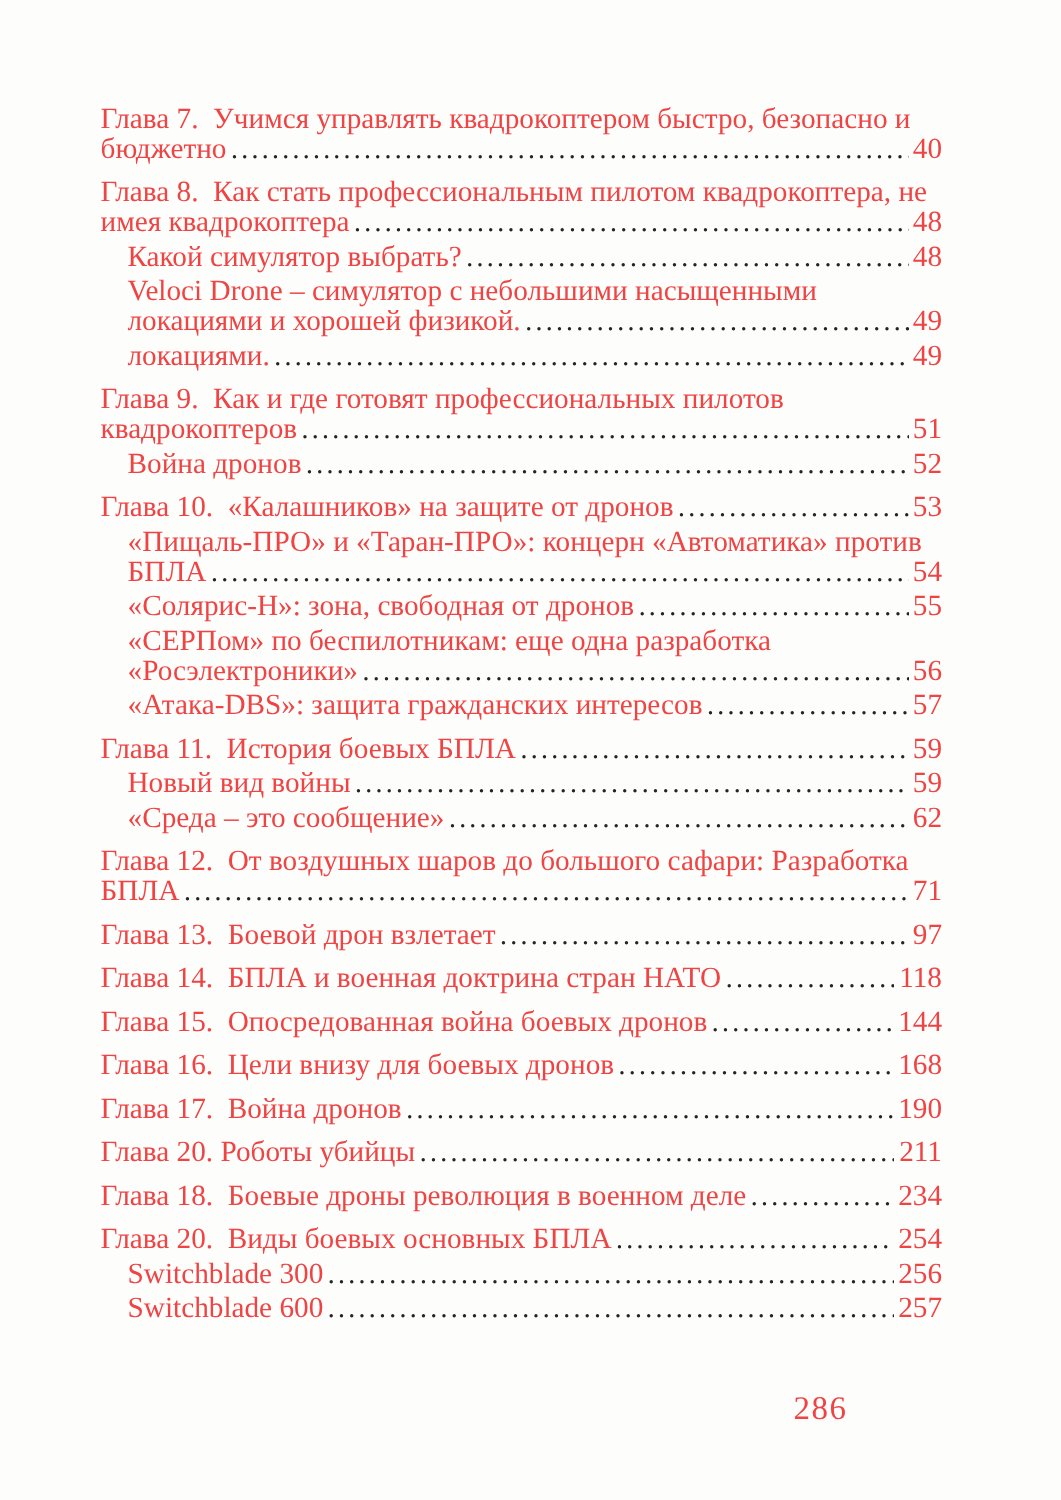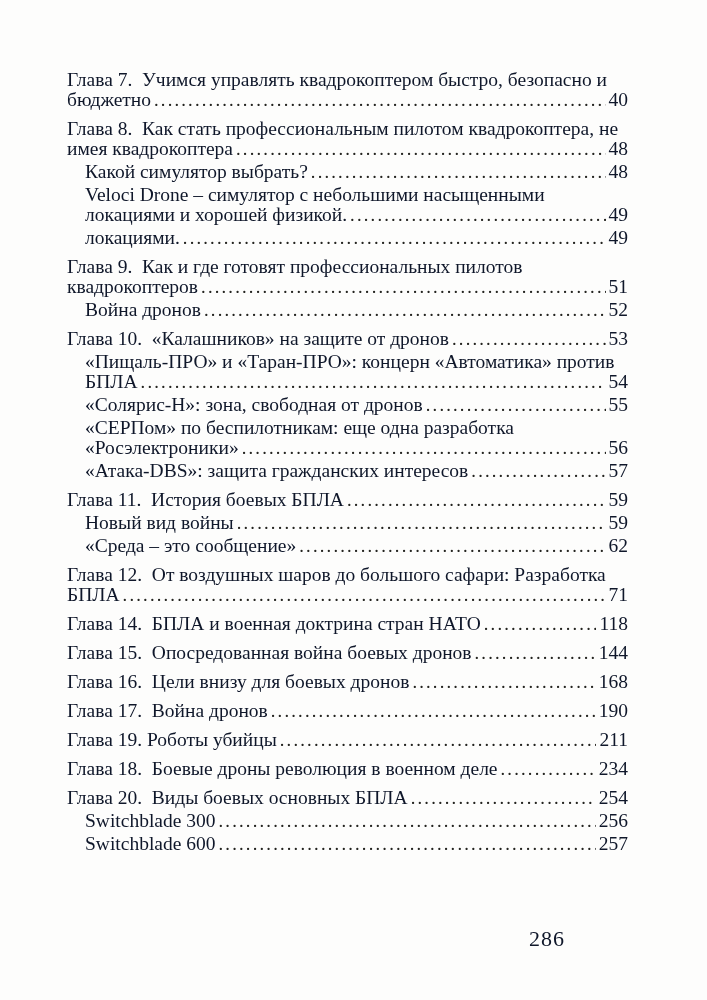--- a/index.html
+++ b/index.html
@@ -7,21 +7,21 @@
     padding: 0;
     background: #ffffff;
   }
   .page {
     position: relative;
     width: 707px;
     height: 1000px;
     background: #fdfdfc;
     overflow: hidden;
     font-family: "Liberation Serif", "DejaVu Serif", serif;
-    color: #0f172a;
+    color: #ef4444;
   }
   .toc {
     position: absolute;
     left: 67px;
     top: 70px;
     width: 561px;
     font-size: 19.5px;
     line-height: 20px;
   }
   .entry { margin: 0; }
@@ -122,33 +122,36 @@
         <div class="line line-last"><span class="text">Новый вид войны</span><span class="leader"></span><span class="pagenum">59</span></div>
       </div>
       <div class="entry section">
         <div class="line line-last"><span class="text">«Среда – это сообщение»</span><span class="leader"></span><span class="pagenum">62</span></div>
       </div>
       <div class="entry chapter">
         <div class="line">Глава 12.  От воздушных шаров до большого сафари: Разработка</div>
         <div class="line line-last"><span class="text">БПЛА</span><span class="leader"></span><span class="pagenum">71</span></div>
       </div>
       <div class="entry chapter">
+        <div class="line line-last"><span class="text">Глава 13.  Боевой дрон взлетает</span><span class="leader"></span><span class="pagenum">97</span></div>
+      </div>
+      <div class="entry chapter">
         <div class="line line-last"><span class="text">Глава 14.  БПЛА и военная доктрина стран НАТО</span><span class="leader"></span><span class="pagenum">118</span></div>
       </div>
       <div class="entry chapter">
         <div class="line line-last"><span class="text">Глава 15.  Опосредованная война боевых дронов</span><span class="leader"></span><span class="pagenum">144</span></div>
       </div>
       <div class="entry chapter">
         <div class="line line-last"><span class="text">Глава 16.  Цели внизу для боевых дронов</span><span class="leader"></span><span class="pagenum">168</span></div>
       </div>
       <div class="entry chapter">
         <div class="line line-last"><span class="text">Глава 17.  Война дронов</span><span class="leader"></span><span class="pagenum">190</span></div>
       </div>
       <div class="entry chapter">
-        <div class="line line-last"><span class="text">Глава 19. Роботы убийцы</span><span class="leader"></span><span class="pagenum">211</span></div>
+        <div class="line line-last"><span class="text">Глава 20. Роботы убийцы</span><span class="leader"></span><span class="pagenum">211</span></div>
       </div>
       <div class="entry chapter">
         <div class="line line-last"><span class="text">Глава 18.  Боевые дроны революция в военном деле</span><span class="leader"></span><span class="pagenum">234</span></div>
       </div>
       <div class="entry chapter">
         <div class="line line-last"><span class="text">Глава 20.  Виды боевых основных БПЛА</span><span class="leader"></span><span class="pagenum">254</span></div>
       </div>
       <div class="entry section">
         <div class="line line-last"><span class="text">Switchblade 300</span><span class="leader"></span><span class="pagenum">256</span></div>
       </div>

